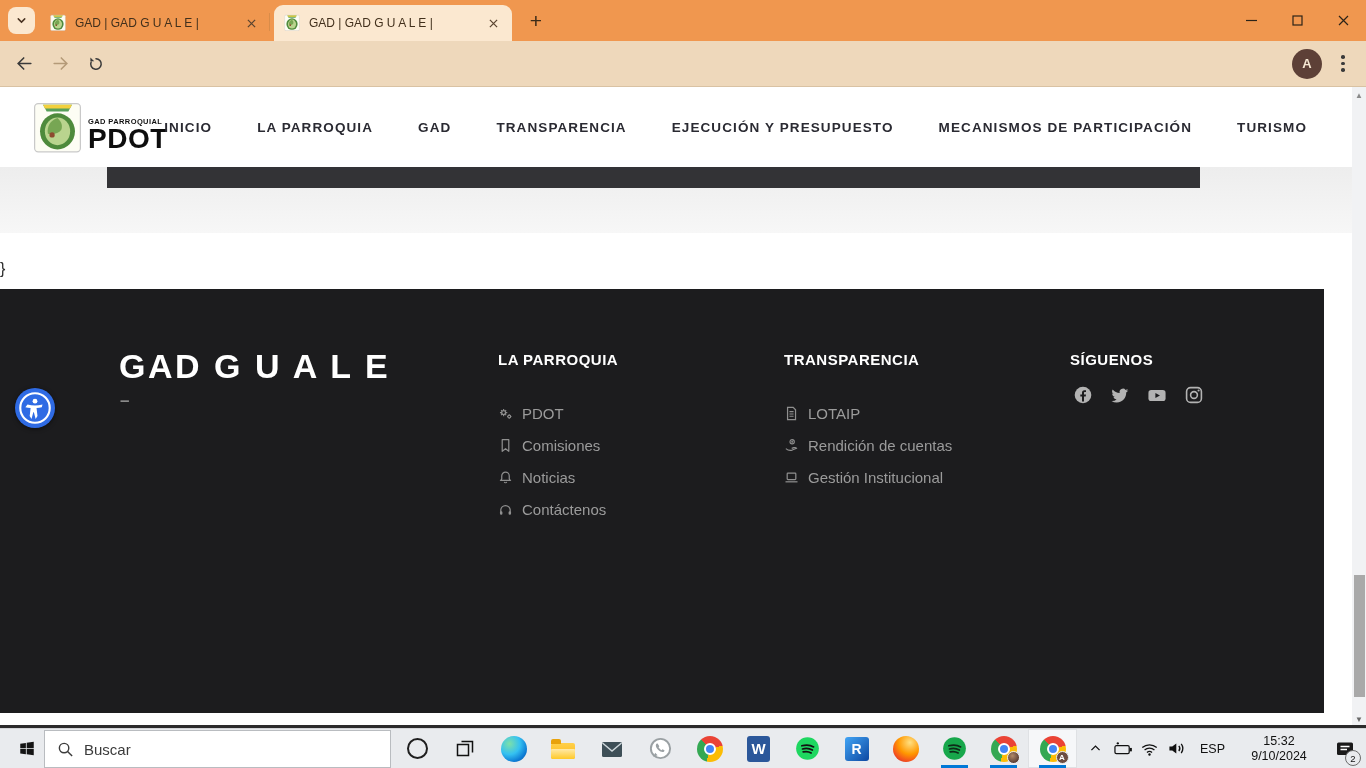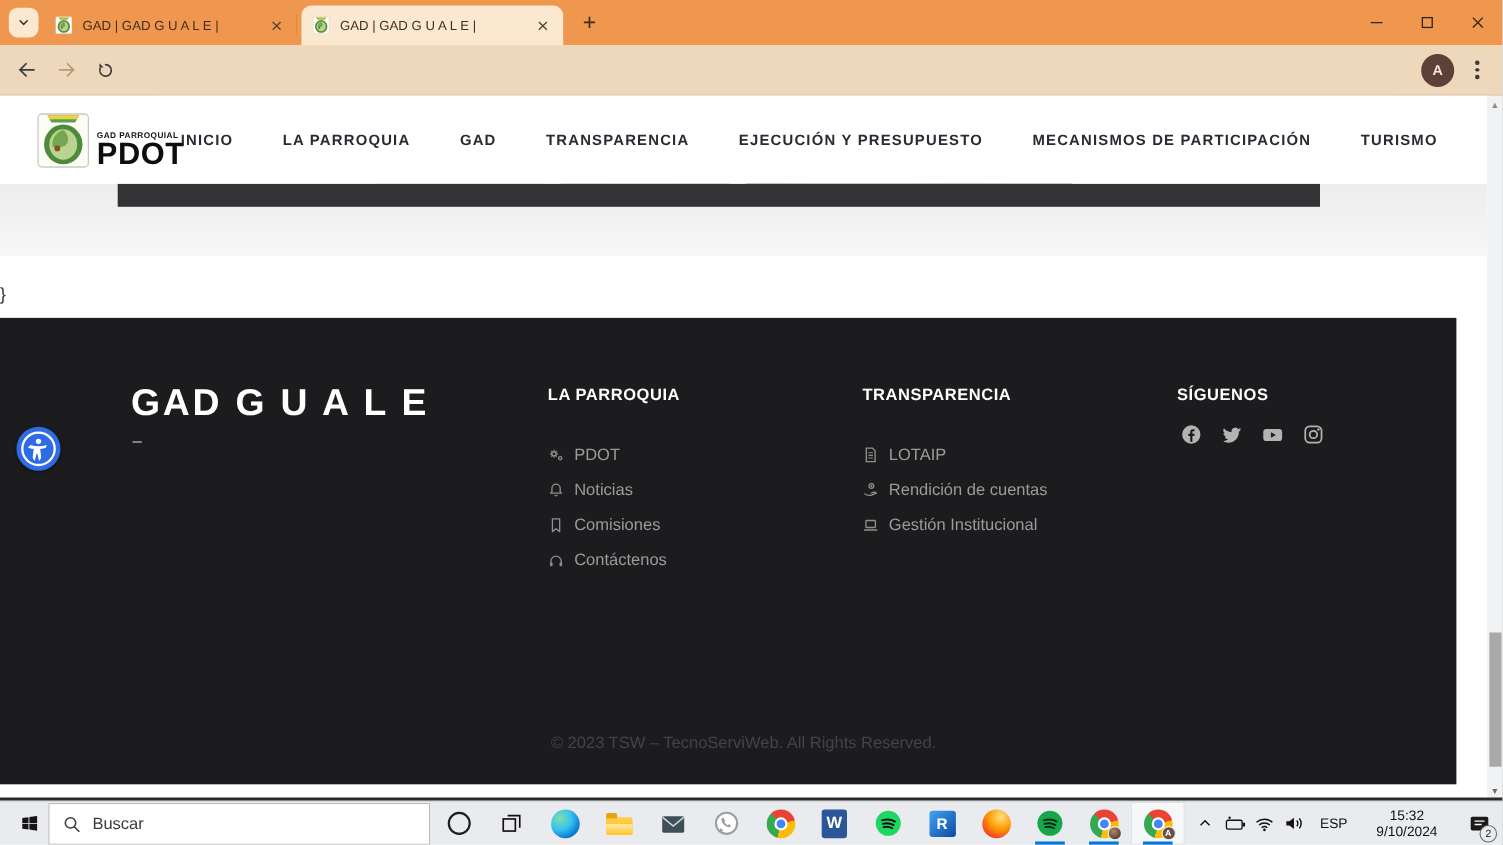--- a/index.html
+++ b/index.html
@@ -269,33 +269,33 @@
                   <path d="M6 3.1v1.3M6 9.6v1.3M2.1 7h1.3M8.6 7h1.3M3.3 4.3l.9.9M7.8 8.8l.9.9M8.7 4.3l-.9.9M4.2 8.8l-.9.9" stroke="currentColor" stroke-width="1.2"></path>
                   <circle cx="12" cy="11.2" r="1.5" fill="none" stroke="currentColor" stroke-width="1.2"></circle>
                   <path d="M12 8.9v1M12 12.5v1M9.7 11.2h1M13.3 11.2h1" stroke="currentColor" stroke-width="1"></path>
                 </svg>
               </span>
               <span>PDOT</span>
             </div>
             <div class="flink">
               <span class="icn">
                 <svg width="15" height="15" viewBox="0 0 16 16">
+                  <path d="M4.5 1.8h7v12.4L8 11.4l-3.5 2.8z" fill="none" stroke="currentColor" stroke-width="1.3" stroke-linejoin="round"></path>
+                </svg>
+              </span>
+              <span>Comisiones</span>
+            </div>
+            <div class="flink">
+              <span class="icn">
+                <svg width="15" height="15" viewBox="0 0 16 16">
                   <path d="M8 2.3a4 4 0 0 0-4 4v3.2L3 11h10l-1-1.5V6.3a4 4 0 0 0-4-4z" fill="none" stroke="currentColor" stroke-width="1.3"></path>
                   <path d="M6.7 12.6a1.35 1.35 0 0 0 2.6 0" stroke="currentColor" fill="none" stroke-width="1.2"></path>
                 </svg>
               </span>
               <span>Noticias</span>
-            </div>
-            <div class="flink">
-              <span class="icn">
-                <svg width="15" height="15" viewBox="0 0 16 16">
-                  <path d="M4.5 1.8h7v12.4L8 11.4l-3.5 2.8z" fill="none" stroke="currentColor" stroke-width="1.3" stroke-linejoin="round"></path>
-                </svg>
-              </span>
-              <span>Comisiones</span>
             </div>
             <div class="flink">
               <span class="icn">
                 <svg width="15" height="15" viewBox="0 0 16 16">
                   <path d="M3 12V8.8a5 5 0 0 1 10 0V12" fill="none" stroke="currentColor" stroke-width="1.3"></path>
                   <rect x="2.1" y="9.9" width="2.6" height="3.8" rx="1.2" fill="currentColor"></rect>
                   <rect x="11.3" y="9.9" width="2.6" height="3.8" rx="1.2" fill="currentColor"></rect>
                 </svg>
               </span>
               <span>Contáctenos</span>
@@ -357,21 +357,20 @@
             </svg>
           </span>
           <span class="social-btn">
             <svg width="20" height="20" viewBox="0 0 20 20">
               <rect x="2.6" y="2.6" width="14.8" height="14.8" rx="4" fill="none" stroke="currentColor" stroke-width="1.6"></rect>
               <circle cx="10" cy="10" r="3.4" fill="none" stroke="currentColor" stroke-width="1.6"></circle>
               <circle cx="14.6" cy="5.5" r="1.1" fill="currentColor"></circle>
             </svg>
           </span>
         </div>
-      <div id="copyright">© 2023 TSW – TecnoServiWeb. All Rights Reserved.</div>
     </footer>
 
   </div>
 
   <div id="a11y-btn">
     <svg width="34" height="34" viewBox="0 0 24 24">
       <circle cx="12" cy="12" r="10.4" fill="none" stroke="#fff" stroke-width="1.5"></circle>
       <circle cx="12" cy="7.2" r="1.7" fill="#fff"></circle>
       <path d="M6.7 9.5c3.5 1.05 7.1 1.05 10.6 0l-.5 1.9c-1.2.35-2.5.58-3.7.68l.65 5.6-1.3 2.1-1.25-4.7h-.4l-1.25 4.7-1.3-2.1.65-5.6c-1.2-.1-2.5-.33-3.7-.68z" fill="#fff"></path>
     </svg>

